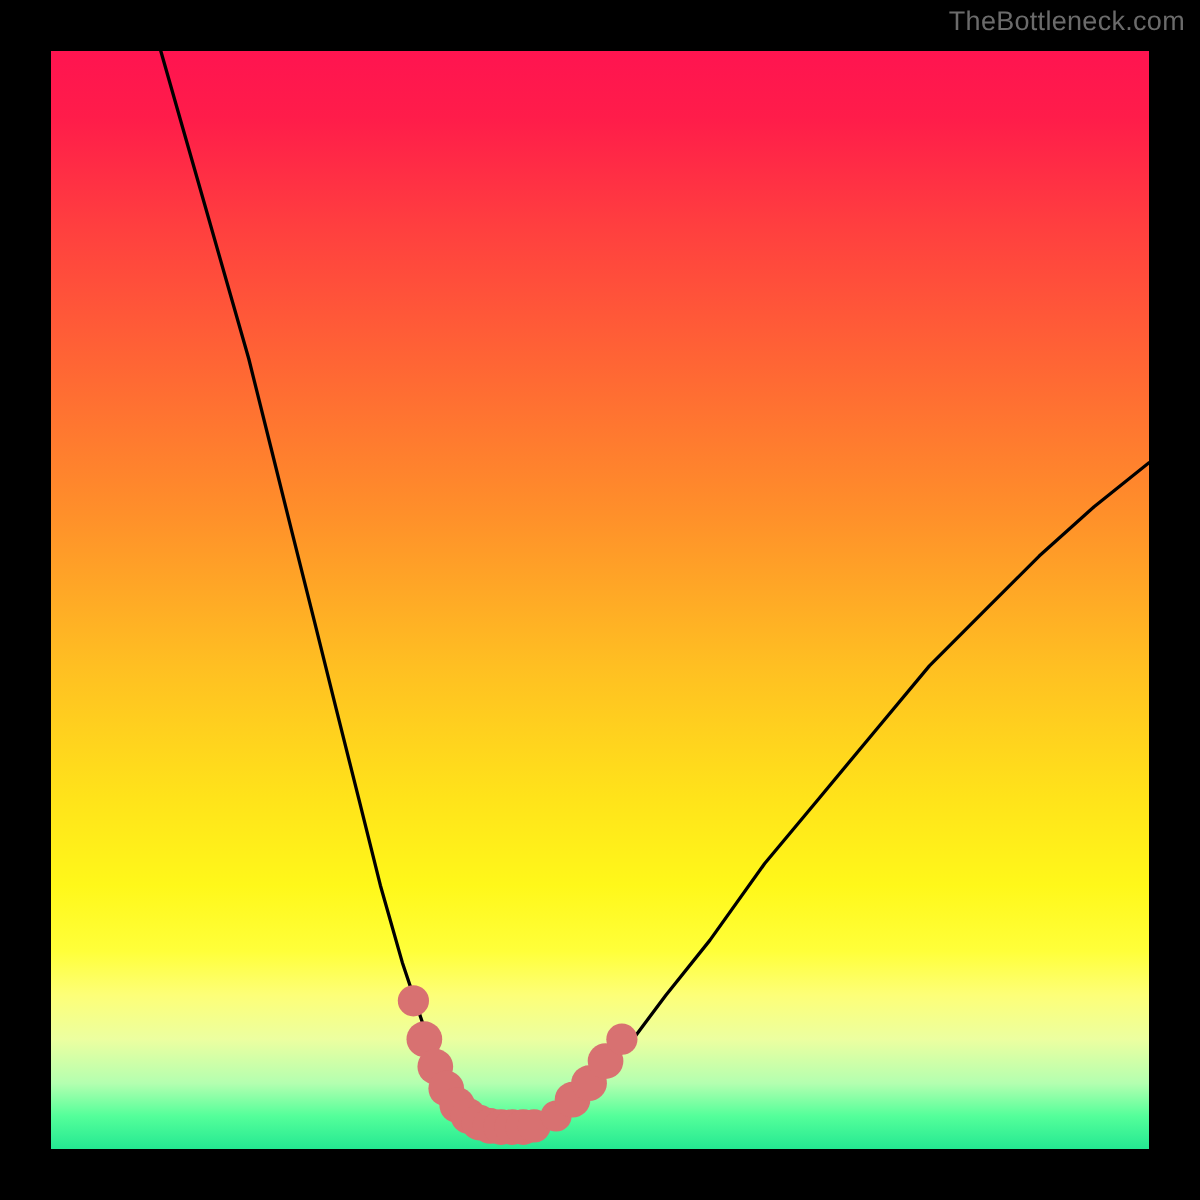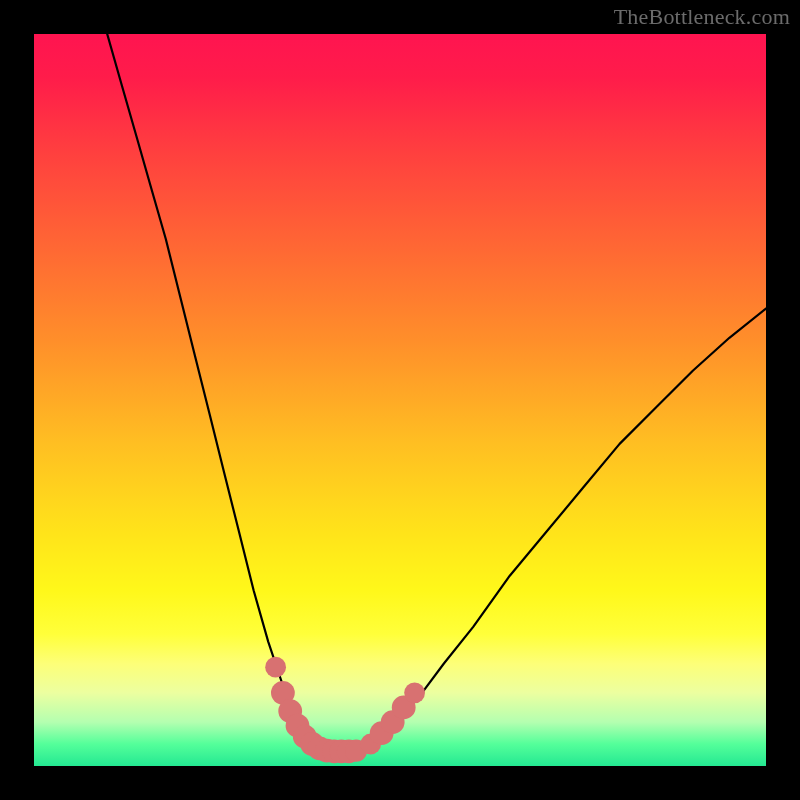--- a/index.html
+++ b/index.html
@@ -49,23 +49,23 @@
     left: 0;
     top: 0;
     width: 732px;
     height: 732px;
   }
   .watermark {
     position: absolute;
     top: 4px;
     right: 10px;
     color: #6b6b6b;
-    font-size: 22px;
+    font-size: 18px;
     letter-spacing: 0.2px;
-    font-family: Liberation Serif, serif;
+    font-family: Liberation Sans, sans-serif;
   }
 </style>
 </head>
 <body>
 
 <div class="frame">
 
   <div class="watermark">TheBottleneck.com</div>
 
   <div class="plot">

